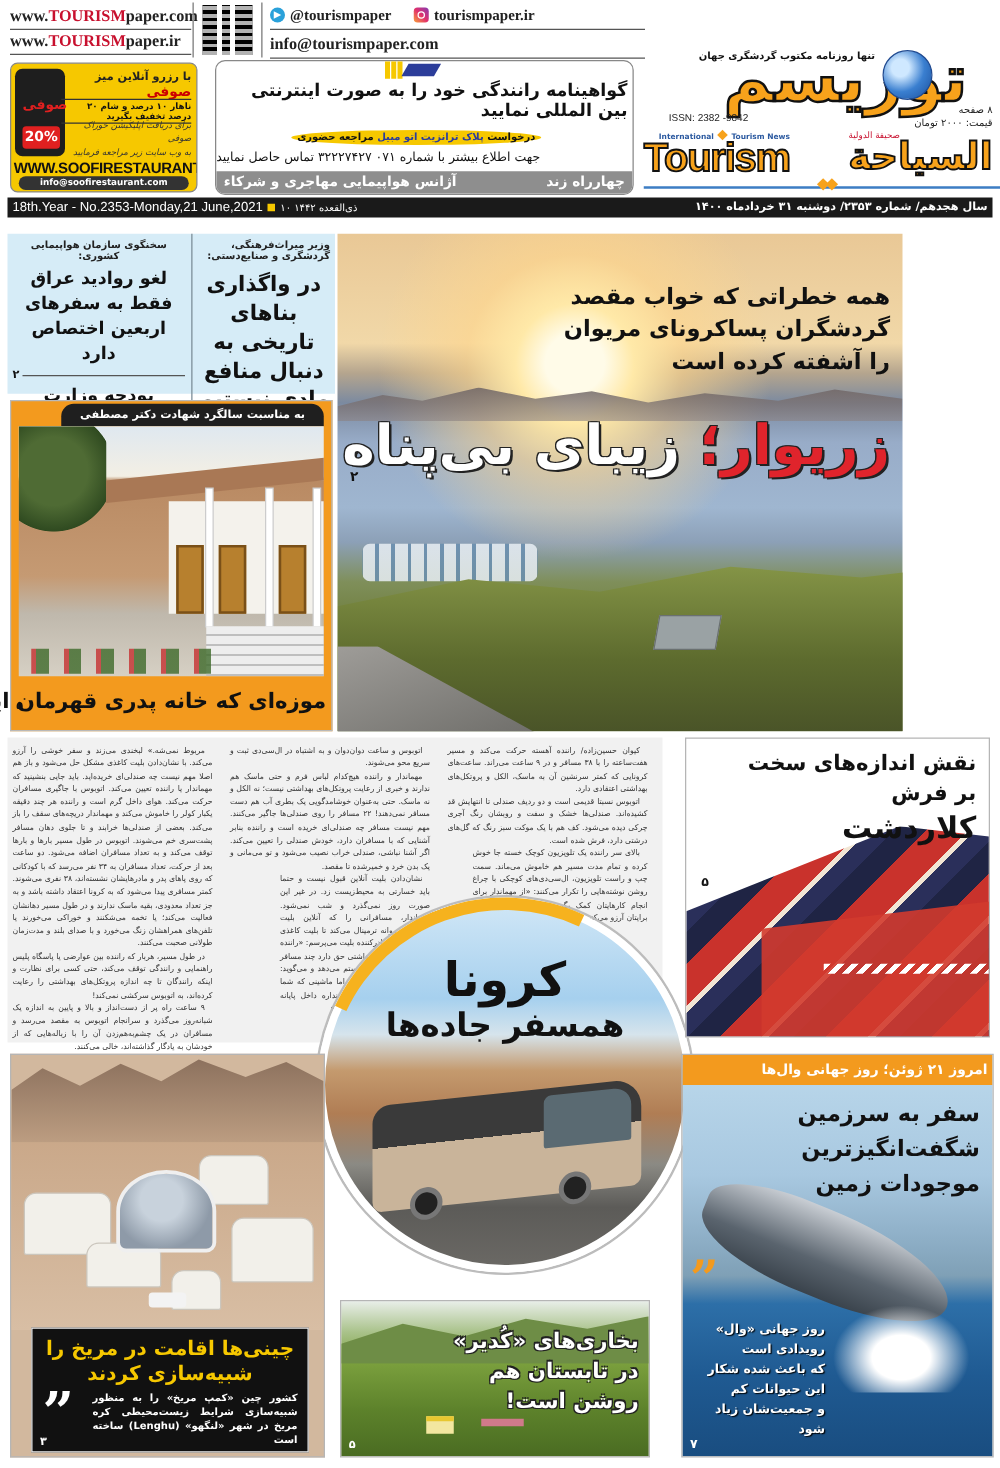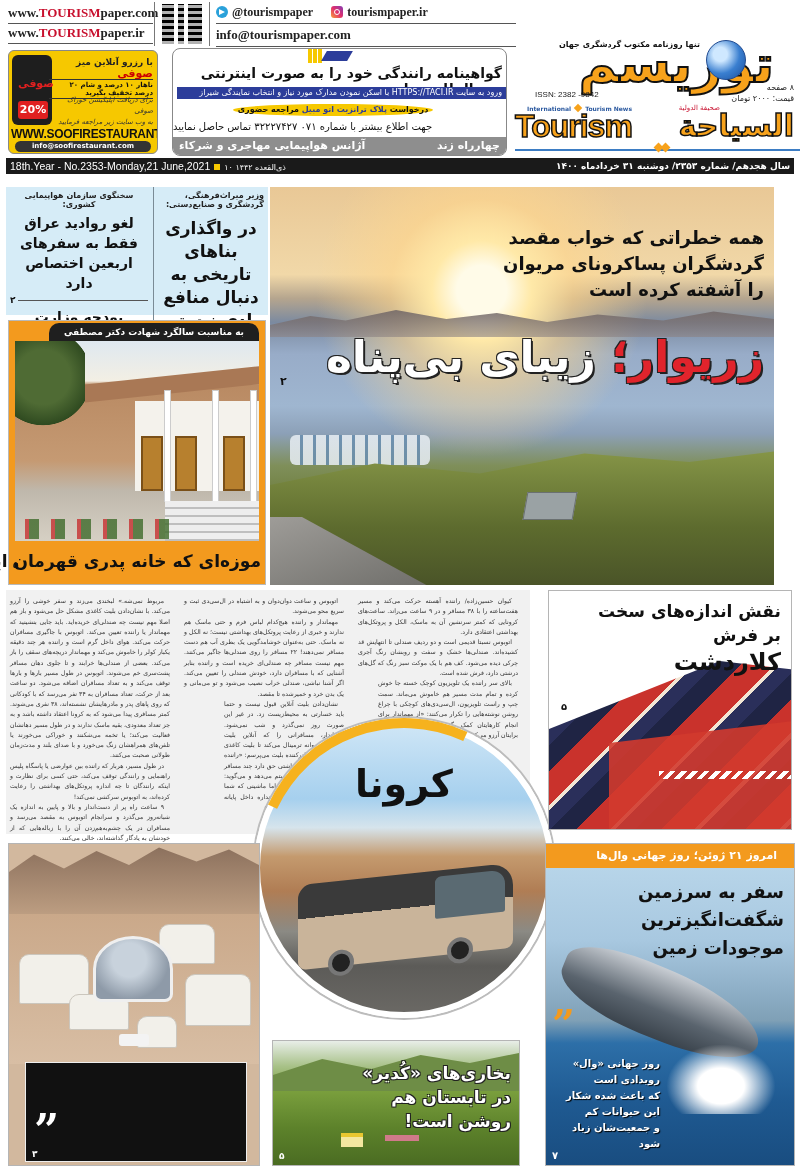--- a/index.html
+++ b/index.html
@@ -81,21 +81,21 @@
   .bluebox .col-l { position:absolute; left:0; top:0; width:146px; height:128px; padding: 4px 4px; direction: rtl; text-align:center; }
   .kicker { font-size:8px; font-weight:bold; color:#222; }
   .bluebox .col-r .kicker { text-align:right; }
   .big-hl { font-size:17px; font-weight:bold; line-height:23px; color:#111; }
   .mid-hl { font-size:14px; font-weight:bold; line-height:20px; color:#111; }
   .pg { font-size:9px; font-weight:bold; }
   .rule-pg { display:flex; align-items:center; gap:2px; direction: ltr; margin: 2px 0; }
   .rule-pg .line { flex:1; height:1px; background:#555; }
 
   
-  .hero { left: 270px; top: 187px; width: 504px; height: 398px; overflow:hidden;
+  .hero { left: 270px; top: 187px; width: 452px; height: 398px; overflow:hidden;
     background:
       radial-gradient(circle at 42% 26%, #fffbe8 0 6%, #ffe9a8 12%, rgba(255,214,140,0.6) 22%, rgba(255,214,140,0) 40%),
       linear-gradient(180deg, #e9c896 0%, #f1d8a8 22%, #b5a58e 28%, #7b8aa0 34%, #98acc8 42%, #9fb6d0 55%, #8ca0b7 62%, #7f8f5a 70%, #6b7a38 80%, #5d6a34 100%); }
   .hero .mountains { position:absolute; left:0; right:0; top:120px; height:30px; background: linear-gradient(180deg, rgba(110,100,100,0.9), rgba(140,130,130,0.6)); clip-path: polygon(0 60%, 8% 30%, 15% 45%, 25% 10%, 35% 40%, 45% 20%, 55% 50%, 65% 25%, 78% 45%, 88% 15%, 100% 40%, 100% 100%, 0 100%); }
   .hero .island { position:absolute; left:0; top:255px; width:524px; height:143px; background: linear-gradient(180deg,#8a9a4a,#5d6b2e 60%,#4a5428); clip-path: polygon(0 30%, 20% 15%, 40% 22%, 60% 8%, 80% 14%, 100% 5%, 100% 100%, 0 100%); }
   .hero .boats { position:absolute; left:20px; top:248px; width:140px; height:30px; background: repeating-linear-gradient(90deg,#e8eef4 0 10px,#6a8fb0 10px 13px); border-radius:6px; opacity:0.85; }
   .hero .shack { position:absolute; left:255px; top:305px; width:50px; height:28px; background:#9aa2a4; transform: skewX(-10deg); border:1px solid #6a7070; }
   .hero .walkway { position:absolute; left:0; top:330px; width:160px; height:70px; background: linear-gradient(160deg,#9e9c98,#6f6e6a); clip-path: polygon(0 0, 20% 0, 100% 100%, 0 100%); }
   .hero .subhead { position:absolute; right:10px; top:38px; width:280px; text-align:right; direction: rtl; font-size:18px; font-weight:bold; line-height:26px; color:#111; }
   .hero .main-title { position:absolute; right:10px; top:140px; direction: rtl; font-size:44px; font-weight:900; line-height:60px; white-space:nowrap; text-shadow: 2px 2px 0 #222, -1px -1px 0 #222, 1px -1px 0 #222, -1px 1px 0 #222; }
@@ -166,21 +166,21 @@
   .carpet .rug2 { position:absolute; left:60px; top:130px; width:184px; height:110px; background:#d23a2e; clip-path: polygon(0 20%, 100% 0, 100% 100%, 0 100%); opacity:.9; }
   .carpet .zig { position:absolute; left:110px; top:180px; width:134px; height:8px; background: repeating-linear-gradient(135deg,#fff 0 4px,transparent 4px 8px); }
   .carpet .txt { position:absolute; right:10px; top:8px; direction: rtl; text-align:right; color:#111; }
   .carpet .l1 { font-size:17px; font-weight:900; line-height:24px; }
   .carpet .l3 { font-size:24px; font-weight:900; line-height:30px; }
   .carpet .pg { position:absolute; left:12px; top:110px; font-size:10px; font-weight:bold; }
 
   
   .whale { left: 545px; top: 843px; width: 250px; height: 323px; border:1px solid #b5b5b5; overflow:hidden;
      background: linear-gradient(180deg,#bcd9ec 0%,#a8c8e0 30%,#8fb0c8 45%,#7fa0b6 55%,#2d6fa8 62%,#1f5a92 80%,#194d80 100%); }
-  .whale .bar { position:absolute; left:0; right:0; top:0; height:24px; background:#f39a1e; direction: rtl; color:#fff; font-size:11px; font-weight:bold; padding-right:17px; line-height:24px; }
+  .whale .bar { position:absolute; left:0; right:0; top:0; height:24px; background:#f39a1e; direction: rtl; color:#fff; font-size:11px; font-weight:bold; padding-right:4px; line-height:24px; }
   .whale .hl { position:absolute; right:10px; top:34px; direction: rtl; text-align:right; font-size:18px; font-weight:700; line-height:28px; color:#111; }
   .whale .body-shape { position:absolute; left:10px; top:125px; width:210px; height:70px; background: linear-gradient(180deg,#c9ced4,#5a646e 60%,#3a434c); border-radius: 40% 60% 50% 50%; transform: rotate(22deg); }
   .whale .splash { position:absolute; left:120px; top:200px; width:110px; height:70px; background: radial-gradient(ellipse at 50% 60%, #ffffff 0 30%, rgba(255,255,255,0.5) 50%, transparent 70%); }
   .whale .quote { position:absolute; left:6px; top:160px; font-size:40px; font-weight:900; color:#f39a1e; font-family:"DejaVu Serif", serif; line-height:40px; }
   .whale .qt { position:absolute; left:4px; top:212px; width:110px; direction: rtl; text-align:right; color:#fff; font-size:10px; font-weight:bold; line-height:16px; text-shadow: 1px 1px 1px #000; }
   .whale .pg { position:absolute; left:6px; bottom:4px; color:#fff; font-size:10px; font-weight:bold; }
 </style>
 </head>
 <body>
 
@@ -221,21 +221,20 @@
 </div>
 
 <div class="abs ad-lic">
   <div class="logo">
     <span class="bar" style="left:0"></span>
       <span class="bar" style="left:5px"></span>
       <span class="bar" style="left:10px"></span>
     <span class="wing"></span>
   </div>
   <div class="h">گواهینامه رانندگی خود را به صورت اینترنتی بین المللی نمایید</div>
-  <div class="blue">ورود به سایت HTTPS://TACI.IR با اسکن نمودن مدارک مورد نیاز و انتخاب نمایندگی شیراز</div>
   <div class="pill">
     <span>درخواست</span> <span class="hl">پلاک ترانزیت اتو مبیل</span> <span>مراجعه حضوری</span>
   </div>
   <div class="phone-line">جهت اطلاع بیشتر با شماره ۰۷۱ ۳۲۲۲۷۴۲۷ تماس حاصل نمایید</div>
   <div class="foot">
     <span>چهارراه زند</span>
     <span>آژانس هواپیمایی مهاجری و شرکاء</span>
   </div>
 </div>
 
@@ -335,20 +334,21 @@
   </div>
   <div class="col c3">
     <p>مربوط نمی‌شه.» لبخندی می‌زند و سفر خوشی را آرزو می‌کند. با نشان‌دادن بلیت کاغذی مشکل حل می‌شود و باز هم اصلا مهم نیست چه صندلی‌ای خریده‌اید. باید جایی بنشینید که مهماندار یا راننده تعیین می‌کند. اتوبوس با جاگیری مسافران حرکت می‌کند. هوای داخل گرم است و راننده هر چند دقیقه یکبار کولر را خاموش می‌کند و مهماندار دریچه‌های سقف را باز می‌کند. بعضی از صندلی‌ها خرابند و تا جلوی دهان مسافر پشت‌سری خم می‌شوند. اتوبوس در طول مسیر بارها و بارها توقف می‌کند و به تعداد مسافران اضافه می‌شود. دو ساعت بعد از حرکت، تعداد مسافران به ۳۴ نفر می‌رسد که با کودکانی که روی پاهای پدر و مادرهایشان نشسته‌اند، ۳۸ نفری می‌شوند. کمتر مسافری پیدا می‌شود که به کرونا اعتقاد داشته باشد و به جز تعداد معدودی، بقیه ماسک ندارند و در طول مسیر دهانشان فعالیت می‌کند؛ یا تخمه می‌شکنند و خوراکی می‌خورند یا تلفن‌های همراهشان زنگ می‌خورد و با صدای بلند و مدت‌زمان طولانی صحبت می‌کنند.</p>
     <p>در طول مسیر، هربار که راننده بین عوارضی یا پاسگاه پلیس راهنمایی و رانندگی توقف می‌کند، حتی کسی برای نظارت و اینکه رانندگان تا چه اندازه پروتکل‌های بهداشتی را رعایت کرده‌اند، به اتوبوس سرکشی نمی‌کند!</p>
     <p>۹ ساعت راه پر از دست‌انداز و بالا و پایین به اندازه یک شبانه‌روز می‌گذرد و سرانجام اتوبوس به مقصد می‌رسد و مسافران در یک چشم‌به‌هم‌زدن آن را با زباله‌هایی که از خودشان به یادگار گذاشته‌اند، خالی می‌کنند.</p>
   </div>
 </div>
 
 <div class="abs corona">
   <div class="t1">کرونا</div>
+  <div class="t2">همسفر جاده‌ها</div>
   <div class="bus">
     <div class="glass"></div>
     <div class="wheel" style="left:30px"></div>
     <div class="wheel" style="right:40px"></div>
   </div>
 </div>
 <div class="abs corona-ring"></div>
 
 <div class="abs kador">
   <div class="hills"></div>
@@ -366,21 +366,23 @@
   <div class="ground"></div>
   <div class="sky"></div>
   <div class="hab" style="left:10px;top:110px;width:70px;height:50px"></div>
   <div class="hab" style="left:60px;top:150px;width:60px;height:36px"></div>
   <div class="hab" style="left:150px;top:80px;width:56px;height:40px"></div>
   <div class="hab" style="left:176px;top:130px;width:66px;height:52px"></div>
   <div class="hab" style="left:128px;top:172px;width:40px;height:32px"></div>
   <div class="dome"></div>
   <div class="rover"></div>
   <div class="black">
+    <div class="hl">چینی‌ها اقامت در مریخ را شبیه‌سازی کردند</div>
     <div class="quote">”</div>
+    <div class="body">کشور چین «کمپ مریخ» را به منظور شبیه‌سازی شرایط زیست‌محیطی کره مریخ در شهر «لنگهو» (Lenghu) ساخته است</div>
     <div class="pg">۳</div>
   </div>
 </div>
 
 <div class="abs carpet">
   <div class="rug"></div>
   <div class="rug2"></div>
   <div class="zig"></div>
   <div class="txt">
     <div class="l1">نقش اندازه‌های سخت</div>

